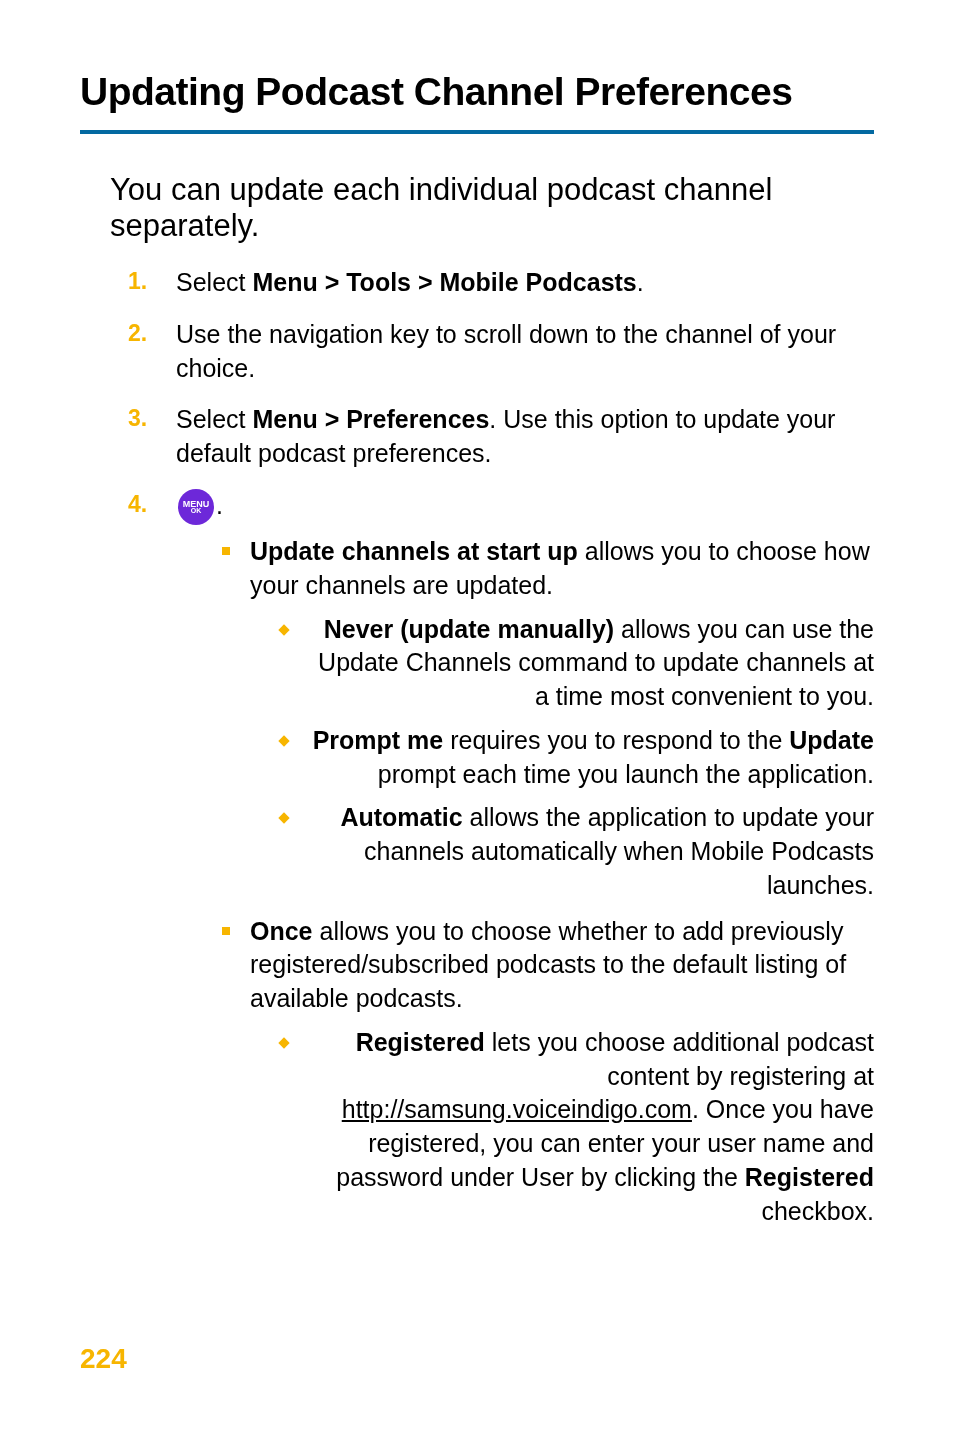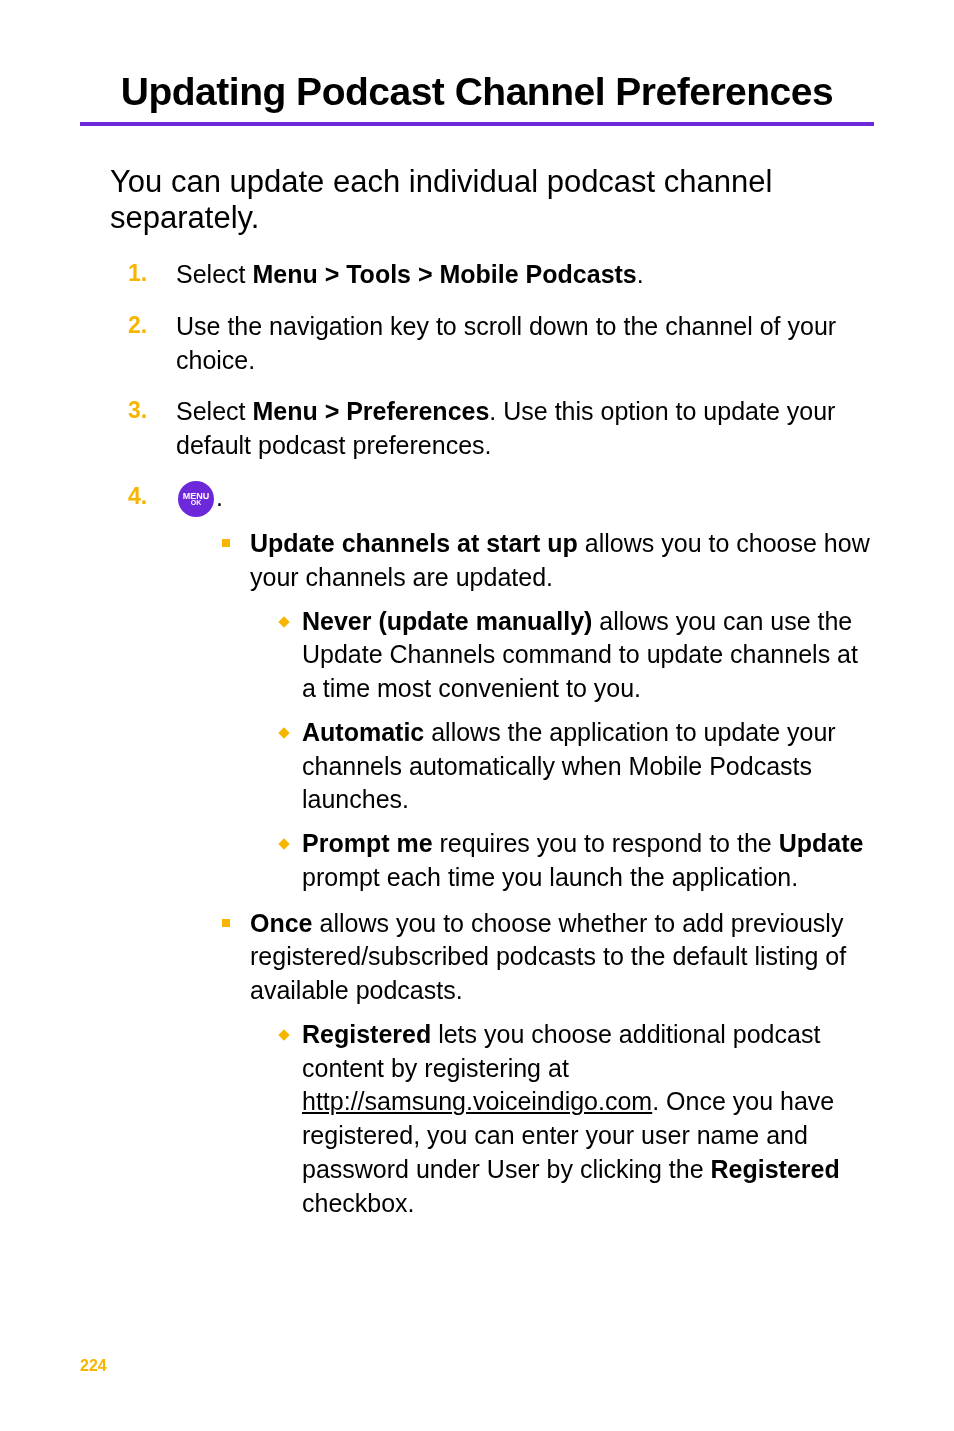--- a/index.html
+++ b/index.html
@@ -13,24 +13,23 @@
     background: #ffffff;
     font-family: "Segoe UI", Arial, sans-serif;
     color: #000000;
     position: relative;
     padding: 70px 80px 0 80px;
   }
   .heading {
     font-size: 39px;
     font-weight: 700;
     letter-spacing: -0.5px;
-    padding-bottom: 8px;
-    border-bottom: 4px solid #6d28d9;
+    padding-bottom: 16px;
+    border-bottom: 4px solid #0369a1;
     margin-bottom: 38px;
-    text-align: center;
   }
   .intro {
     font-size: 31px;
     margin-left: 30px;
     margin-bottom: 22px;
   }
   .ol-list {
     list-style: none;
     margin-left: 48px;
   }
@@ -96,20 +95,21 @@
     left: 0;
     top: 12px;
     width: 8px;
     height: 8px;
     background: #f7b500;
   }
   .sub-sub-list {
     list-style: none;
     margin-left: 28px;
     margin-top: 10px;
+    text-align: right;
   }
   .sub-sub-item {
     font-size: 25px;
     line-height: 1.35;
     margin-bottom: 10px;
     position: relative;
     padding-left: 24px;
   }
   .sub-sub-item::before {
     content: "";
@@ -138,21 +138,21 @@
     text-decoration: underline;
     font-weight: 400;
   }
   .footer {
     position: absolute;
     bottom: 56px;
     left: 80px;
     right: 80px;
     display: flex;
     justify-content: space-between;
-    font-size: 16px;
+    font-size: 28px;
     font-weight: 700;
   }
   .page-num {
     color: #f7b500;
   }
 </style>
 </head>
 <body>
 
 <h1 class="heading">Updating Podcast Channel Preferences</h1>
@@ -187,24 +187,24 @@
       </span><span>.</span>
 
       <ul class="sub-list">
         <li class="sub-item">
           <span class="bold">Update channels at start up</span><span> allows you to choose how your channels are updated.</span>
           <ul class="sub-sub-list">
             <li class="sub-sub-item diamond">
               <span class="bold">Never (update manually)</span><span> allows you can use the Update Channels command to update channels at a time most convenient to you.</span>
             </li>
             <li class="sub-sub-item diamond">
+              <span class="bold">Prompt me</span><span> requires you to respond to the </span><span class="bold">Update</span><span> prompt each time you launch the application.</span>
+            </li>
+            <li class="sub-sub-item diamond">
               <span class="bold">Automatic</span><span> allows the application to update your channels automatically when Mobile Podcasts launches.</span>
-            </li>
-            <li class="sub-sub-item diamond">
-              <span class="bold">Prompt me</span><span> requires you to respond to the </span><span class="bold">Update</span><span> prompt each time you launch the application.</span>
             </li>
           </ul>
         </li>
         <li class="sub-item">
           <span class="bold">Once</span><span> allows you to choose whether to add previously registered/subscribed podcasts to the default listing of available podcasts.</span>
           <ul class="sub-sub-list">
             <li class="sub-sub-item diamond">
               <span class="bold">Registered</span><span> lets you choose additional podcast content by registering at </span><span class="link">http://samsung.voiceindigo.com</span><span>. Once you have registered, you can enter your user name and password under User by clicking the </span><span class="bold">Registered</span><span> checkbox.</span>
             </li>
           </ul>

